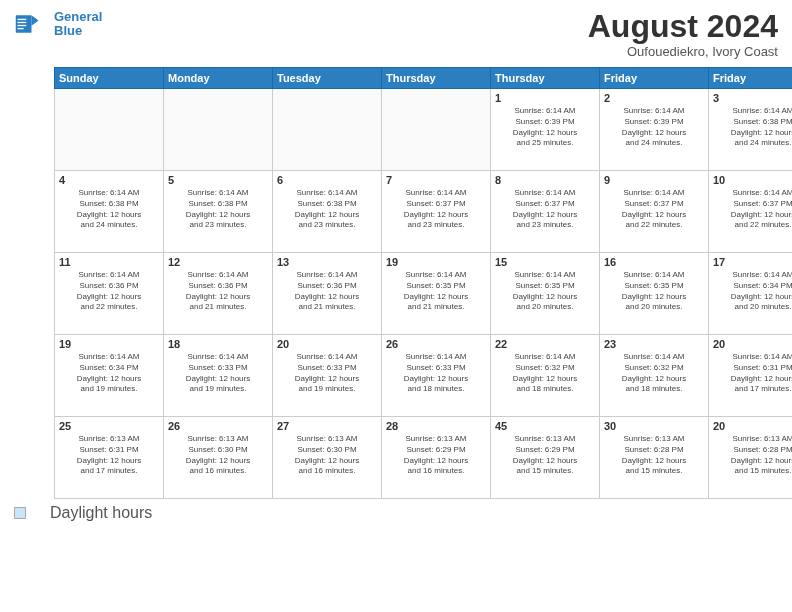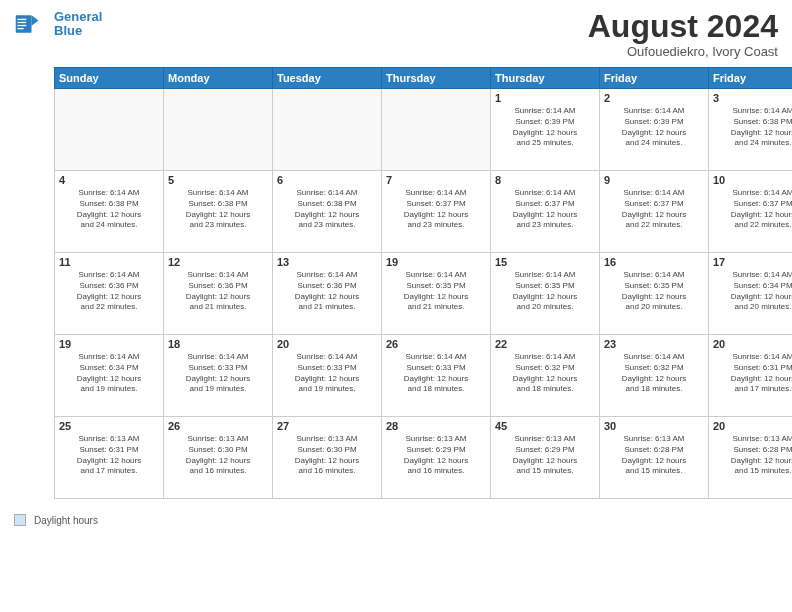--- a/index.html
+++ b/index.html
@@ -89,23 +89,23 @@
     }
     .day-info {
       font-size: 8px;
       color: #444;
       line-height: 1.35;
       text-align: center;
     }
     .footer {
       display: flex;
       align-items: center;
-      margin-top: 15px;
-      gap: 8px;
-      font-size: 10px;
+      margin-top: 5px;
+      gap: 24px;
+      font-size: 16px;
       color: #555;
     }
     .footer-box {
       width: 12px;
       height: 12px;
       background: #c8e6fa;
       border: 1px solid #aaa;
       display: inline-block;
     }
   </style>

